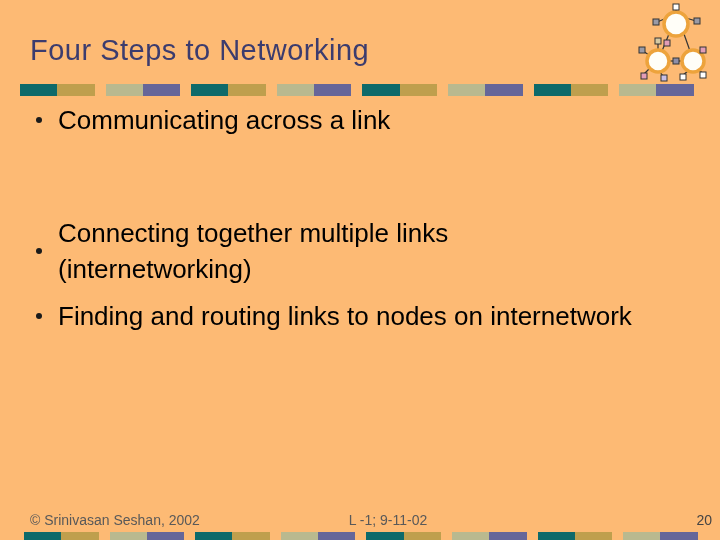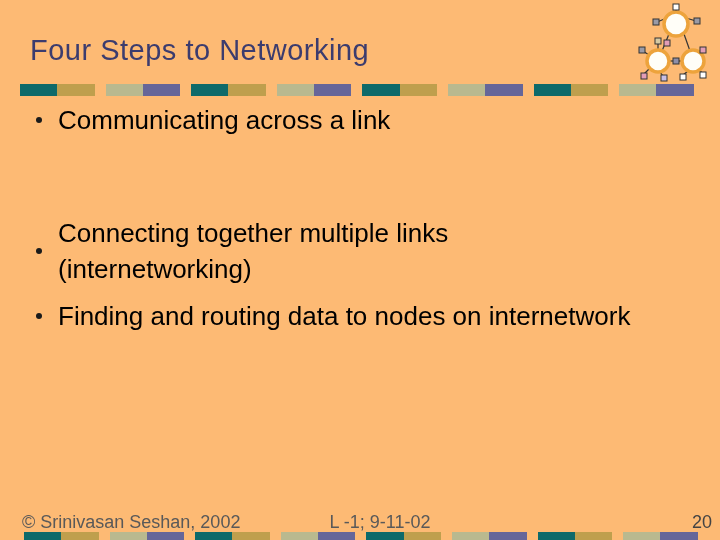--- a/index.html
+++ b/index.html
@@ -56,22 +56,23 @@
     color: var(--body-text, #000);
     max-width: 575px;
   }
   .bullet.b1 { top: 102px; }
   .bullet.b2 { top: 183px; margin-top: 32px; }
   .bullet.b3 { top: 298px; }
   .bullet.b4 { top: 417px; }
   .footer-left, .footer-center, .footer-right {
     position: absolute;
     top: 512px;
-    font-size: 18px;
+    font-size: 14px;
     color: var(--footer-text, #595959);
+    margin-left: 8px;
   }
   .footer-left { left: 22px; }
   .footer-center { left: 20px; width: 720px; text-align: center; }
   .footer-right { right: 8px; color: #444; }
   .net-icon {
     position: absolute;
     left: 636px;
     top: 3px;
     width: 82px;
     height: 88px;
@@ -151,21 +152,21 @@
     <span class="marker">
         <span class="dot"></span>
       </span>
     <span class="text">Connecting together multiple links (internetworking)</span>
   </div>
 
   <div class="bullet b3">
     <span class="marker">
         <span class="dot"></span>
       </span>
-    <span class="text">Finding and routing data to nodes on internetwork</span>
+    <span class="text">Finding and routing links to nodes on internetwork</span>
   </div>
 
 
   <div class="footer-center">L -1; 9-11-02</div>
   <div class="footer-left">© Srinivasan Seshan, 2002</div>
   <div class="footer-right">20</div>
 
   <div class="deco-bar bottom">
       <div class="seg" style="background: rgb(14, 106, 106);"></div>
       <div class="seg" style="background: rgb(191, 159, 77);"></div>

